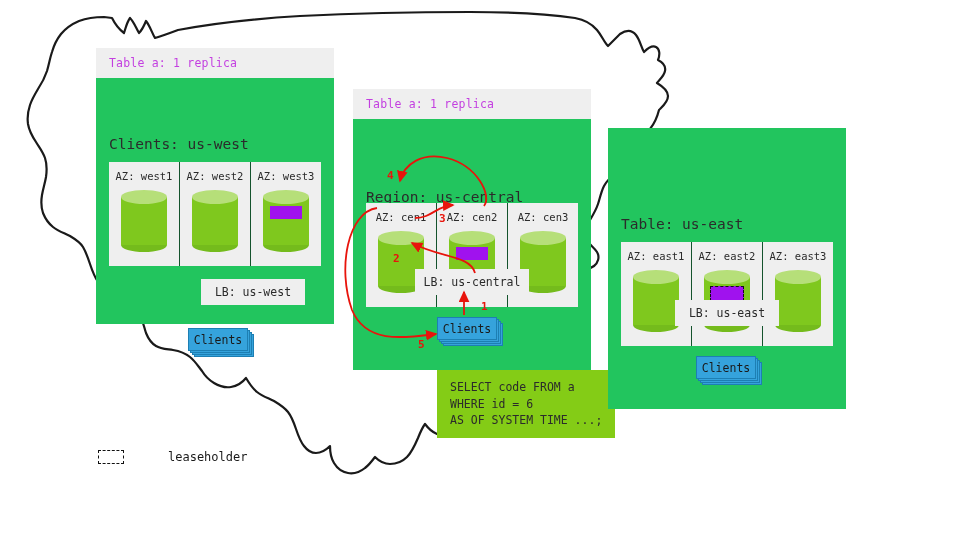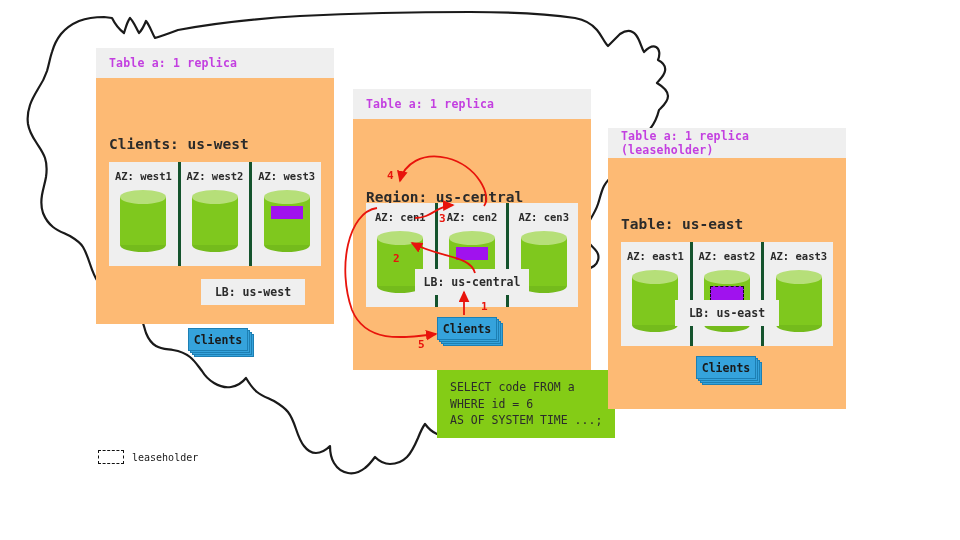--- a/index.html
+++ b/index.html
@@ -2,27 +2,27 @@
 <html><head>
 <meta charset="utf-8">
 <style>
   html,body{margin:0;padding:0;background:#ffffff;}
   body{width:960px;height:540px;overflow:hidden;position:relative;
        font-family:"DejaVu Sans Mono","Liberation Mono",monospace;}
   #stage{position:absolute;left:0;top:0;width:960px;height:540px;}
 
   .usmap{position:absolute;left:0;top:0;width:960px;height:540px;pointer-events:none;}
 
-  .region{position:absolute;background:#fdba74;font-weight:bold;}
+  .region{position:absolute;background:#22c55e;}
   .region-title{position:absolute;left:0;top:0;right:0;height:30px;background:#efefef;
                 display:flex;align-items:center;}
   .region-title span{font-size:11.5px;color:#c33fe0;padding-left:13px;letter-spacing:0.2px;}
   .region-name{position:absolute;font-size:14.5px;color:#2b2b2b;}
   .azrow{position:absolute;background:#efefef;display:flex;}
-  .az{flex:1;position:relative;border-right:3px solid #14532d;}
+  .az{flex:1;position:relative;border-right:1px solid #14532d;}
   .az:last-child{border-right:none;}
   .az-label{position:absolute;top:8px;left:0;right:0;text-align:center;
             font-size:10.5px;color:#2b2b2b;}
 
   .cyl{position:absolute;left:50%;transform:translateX(-50%);}
   .cyl .body{position:absolute;left:0;right:0;top:7px;bottom:7px;background:#7FC81E;}
   .cyl .top{position:absolute;left:0;right:0;top:0;height:14px;border-radius:50%;
             background:#b6df79;}
   .cyl .bot{position:absolute;left:0;right:0;bottom:0;height:14px;border-radius:50%;
             background:#74bb1c;}
@@ -35,21 +35,21 @@
   .clients .card{position:absolute;background:#35a3dc;border:1px solid #1d7fb3;}
   .clients .face{position:absolute;left:0;top:0;background:#35a3dc;border:1px solid #1d7fb3;
                  display:flex;align-items:center;justify-content:center;
                  font-size:11.5px;color:#1a1a1a;}
 
   .sqlbox{position:absolute;background:#84cc16;padding:9px 13px;
           font-size:11.5px;color:#2b2b2b;line-height:1.45;white-space:pre;}
 
   .legend{position:absolute;display:flex;align-items:center;gap:8px;}
   .legend .swatch{width:24px;height:12px;border:1.6px dashed #111;background:transparent;}
-  .legend .lbl{font-size:10px;color:#1a1a1a;}
+  .legend .lbl{font-size:12px;color:#1a1a1a;margin-left:36px;}
 
   .arrows{position:absolute;left:0;top:0;width:960px;height:540px;pointer-events:none;}
 </style>
 </head>
 <body>
 
 <div id="stage">
 
   <svg class="usmap" viewBox="0 0 960 540" xmlns="http://www.w3.org/2000/svg">
     <path fill="none" stroke="#1a1a1a" stroke-width="2.2" stroke-linejoin="round" stroke-linecap="round" d="M112,18 C116,26 120,30 124,33 C126,27 127,22 130,18
@@ -185,23 +185,20 @@
       <div class="card" style="left:2px;top:2px;width:58px;height:21px;"></div>
       <div class="face" style="width:58px;height:21px;">Clients</div>
     </div>
   </div>
 
   <div class="sqlbox" style="left:437px;top:370px;width:152px;">SELECT code FROM a
 WHERE id = 6
 AS OF SYSTEM TIME ...;</div>
 
   <div class="region" style="left:608px;top:128px;width:238px;height:281px;">
-    <div class="region-title">
-      <span>Table a: 1 replica (leaseholder)</span>
-    </div>
     <div class="region-name" style="left:13px;top:88px;">Table: us-east</div>
 
     <div class="azrow" style="left:13px;top:114px;width:212px;height:104px;">
       <div class="az">
         <div class="az-label">AZ: east1</div>
         <div class="cyl" style="top:28px;width:46px;height:62px;">
           <div class="bot"></div>
             <div class="body"></div>
             <div class="top"></div>
         </div>

